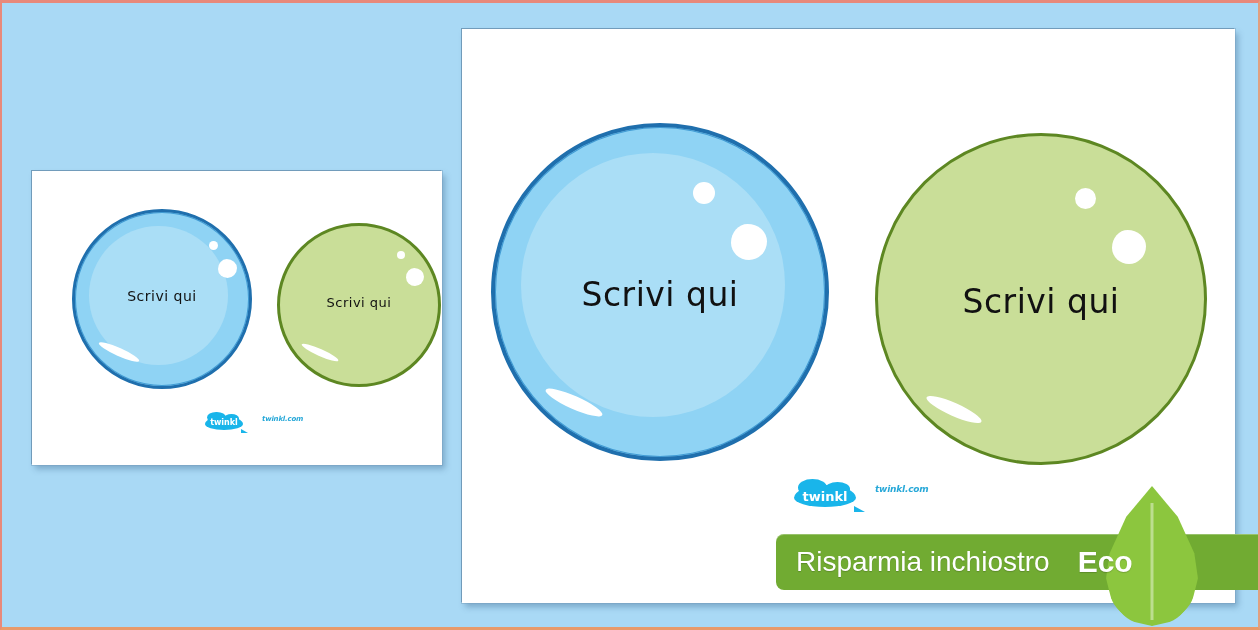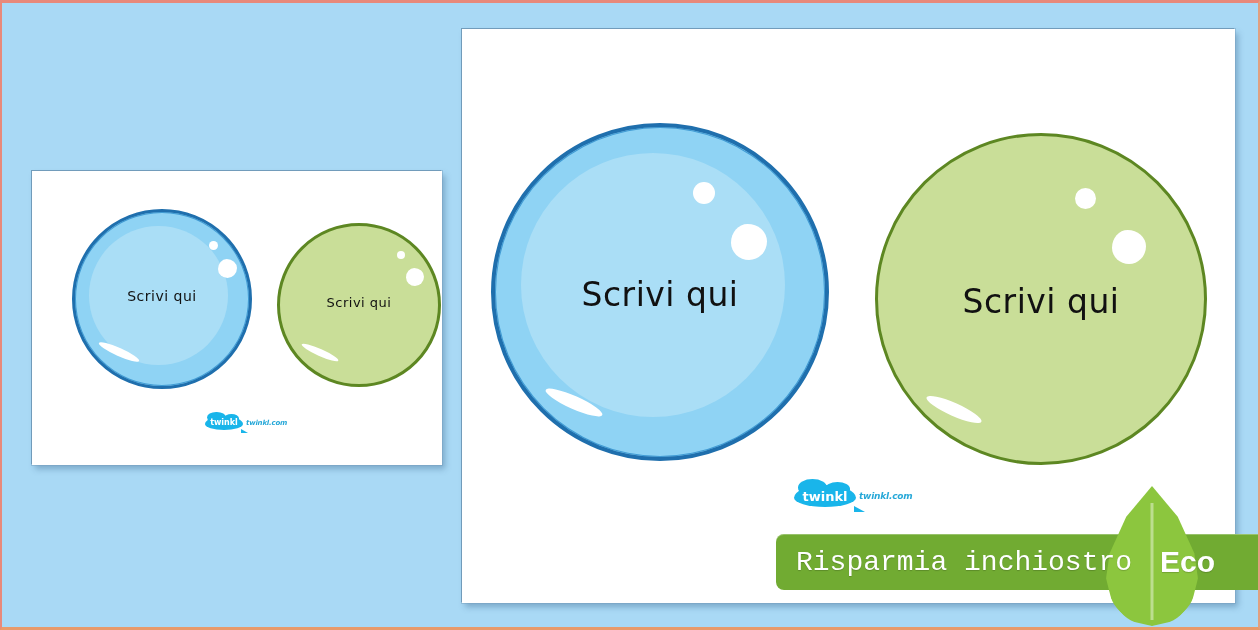--- a/index.html
+++ b/index.html
@@ -90,22 +90,21 @@
     font-family: "DejaVu Sans", sans-serif;
     font-weight: 400;
     letter-spacing: 0.5px;
     white-space: nowrap;
   }
 
   
   .twinkl {
     position: absolute;
     display: flex;
-    align-items: center;
-    gap: 3px;
+    gap: 19px;
   }
   .twinkl .cloud {
     position: relative;
     background: #19b5ea;
     border-radius: 50% / 58% 58% 42% 42%;
     display: flex;
     align-items: center;
     justify-content: center;
   }
   .twinkl .cloud::before,
@@ -162,21 +161,21 @@
     box-shadow: inset 0 1px 0 rgba(255,255,255,0.28);
     display: flex;
     align-items: center;
     overflow: visible;
     z-index: 30;
   }
   #eco-text {
     position: relative;
     z-index: 3;
     color: #ffffff;
-    font-family: Liberation Mono, monospace;
+    font-family: Liberation Sans, sans-serif;
     font-size: 28px;
     font-weight: 400;
     margin-left: 20px;
     white-space: nowrap;
     text-shadow: 0 1px 1px rgba(0,0,0,0.18);
   }
   #eco-badge {
     position: relative;
     z-index: 3;
     color: #ffffff;

